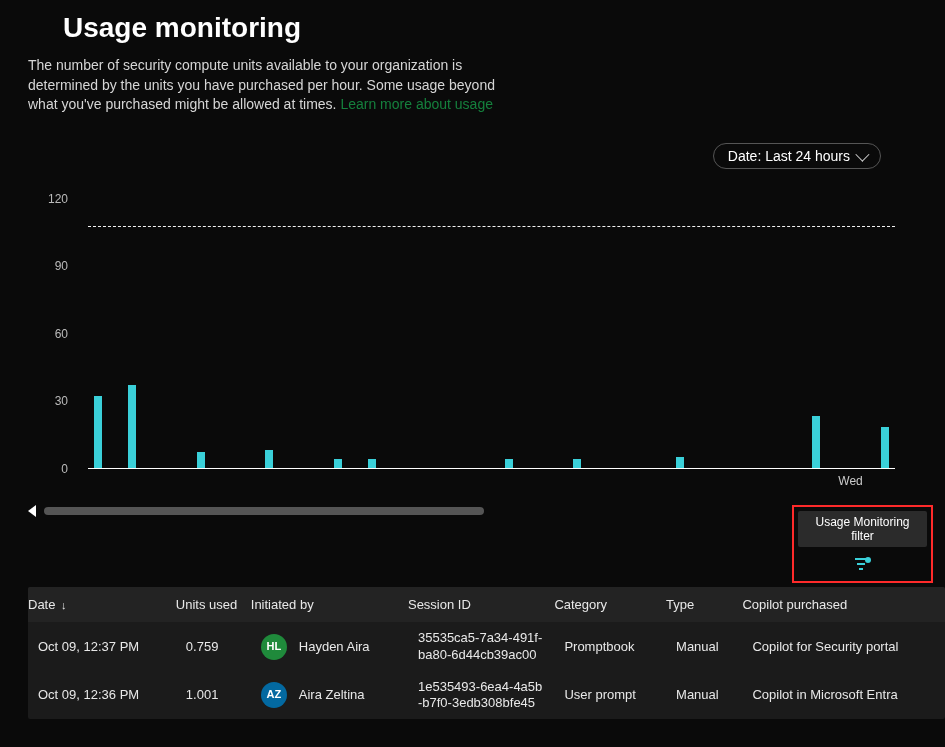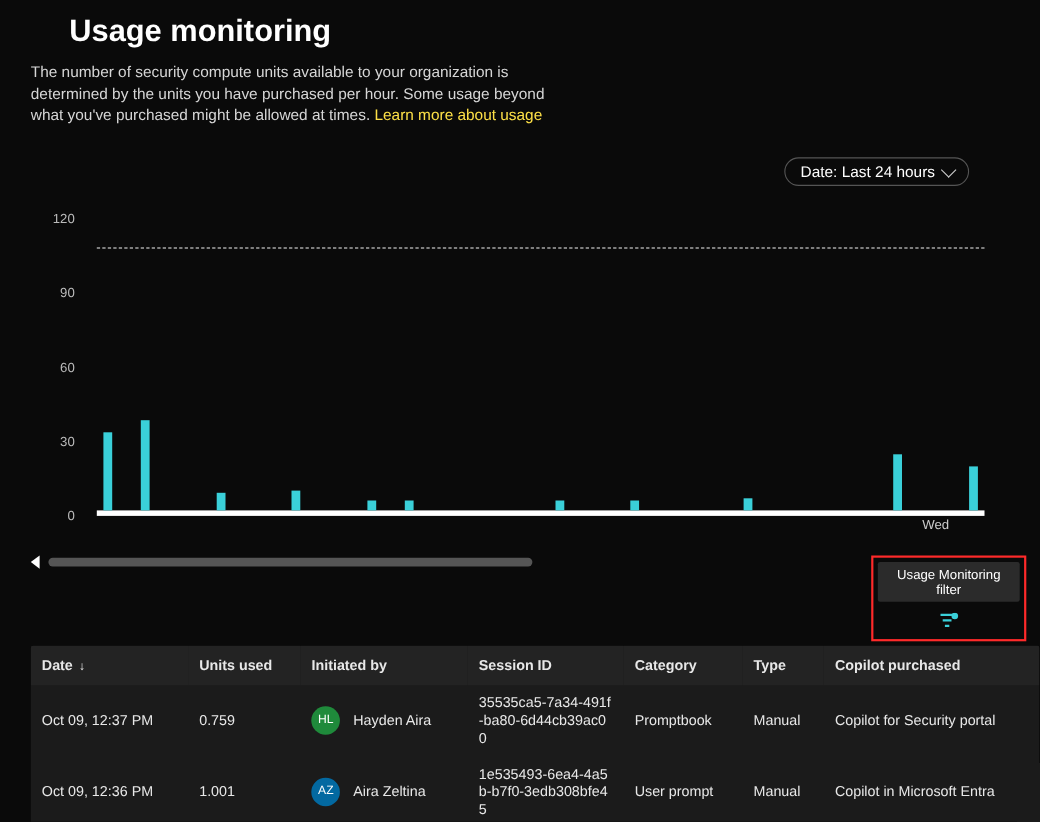--- a/index.html
+++ b/index.html
@@ -27,21 +27,21 @@
     font-size: 14px;
     padding-top: 6px;
   }
   .desc {
     padding: 12px 40px 0 28px;
     font-size: 14px;
     color: #d6d6d6;
     max-width: 560px;
     line-height: 1.4;
   }
-  .desc a { color: #fde047; text-decoration: none; }
+  .desc a { color: #15803d; text-decoration: none; }
   .filter-row {
     display: flex;
     justify-content: flex-end;
     padding: 28px 64px 0 28px;
   }
   .date-pill {
     border: 1px solid #555;
     border-radius: 20px;
     padding: 4px 14px;
     font-size: 14px;
@@ -66,21 +66,21 @@
     position: absolute;
     left: 0; top: 0; bottom: 30px;
     width: 48px;
     font-size: 12px;
     color: #bbb;
   }
   .y-tick { position: absolute; right: 8px; transform: translateY(-50%); margin-left: 32px; }
   .plot {
     position: absolute;
     left: 60px; right: 10px; top: 0; bottom: 30px;
-    border-bottom: 5px solid #ffffff;
+    border-bottom: 1px solid #ffffff;
   }
   .ref-line {
     position: absolute;
     left: 0; right: 0;
     border-top: 1px dashed #fff;
     opacity: 0.95;
   }
   .bars {
     position: absolute;
     left: 0; right: 0; bottom: 0; top: 0;
@@ -158,42 +158,42 @@
     border-radius: 2px;
     overflow: hidden;
   }
   table {
     width: 100%;
     border-collapse: collapse;
     font-size: 13px;
   }
   thead th {
     text-align: left;
-    font-weight: 700;
-    padding: 10px 10px;
+    font-weight: 400;
+    padding: 10px 0;
     background: #232323;
     color: #e8e8e8;
     vertical-align: middle;
     line-height: 1.2;
   }
   tbody td {
     padding: 8px 10px;
     color: #e8e8e8;
     vertical-align: middle;
     line-height: 1.25;
   }
   .sort-arrow { font-size: 11px; margin-left: 2px; }
   .avatar {
     width: 26px; height: 26px;
     border-radius: 50%;
     display: inline-flex;
     align-items: center;
     justify-content: center;
     font-size: 11px;
-    font-weight: 400;
+    font-weight: 700;
     margin-right: 12px;
     color: #fff;
   }
   .initiator-cell { display: flex; align-items: center; }
   .session-cell { max-width: 120px; word-break: break-all; }
 </style>
 </head>
 <body>
 
 <div class="header-row">

